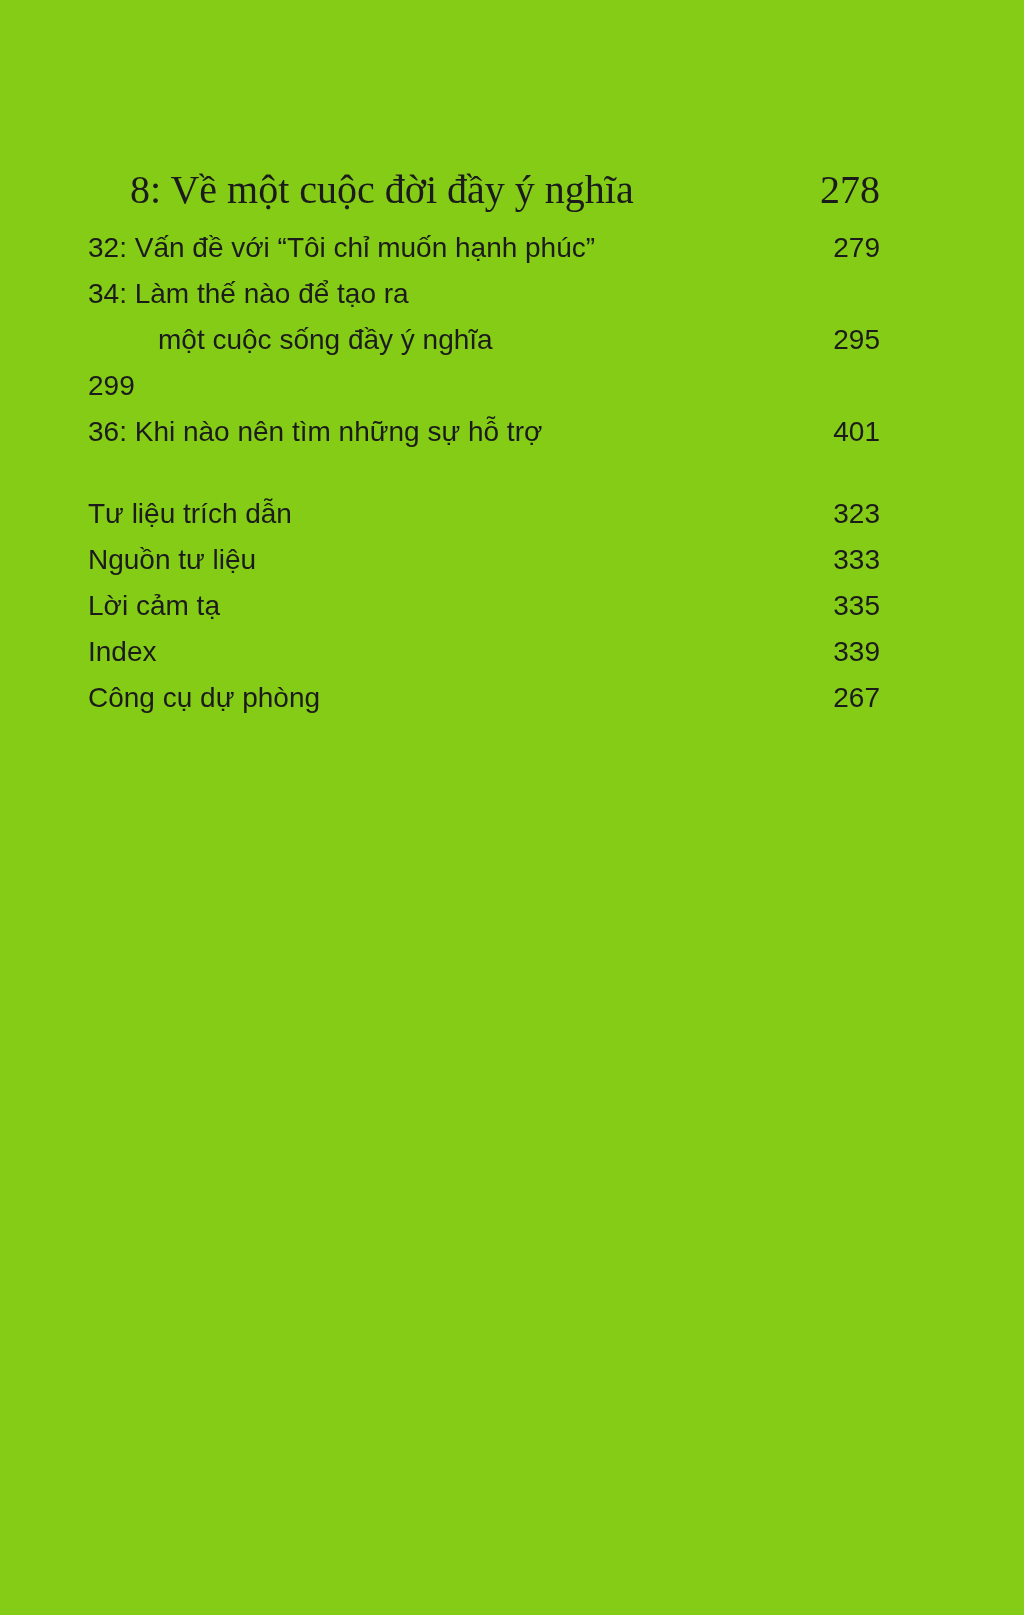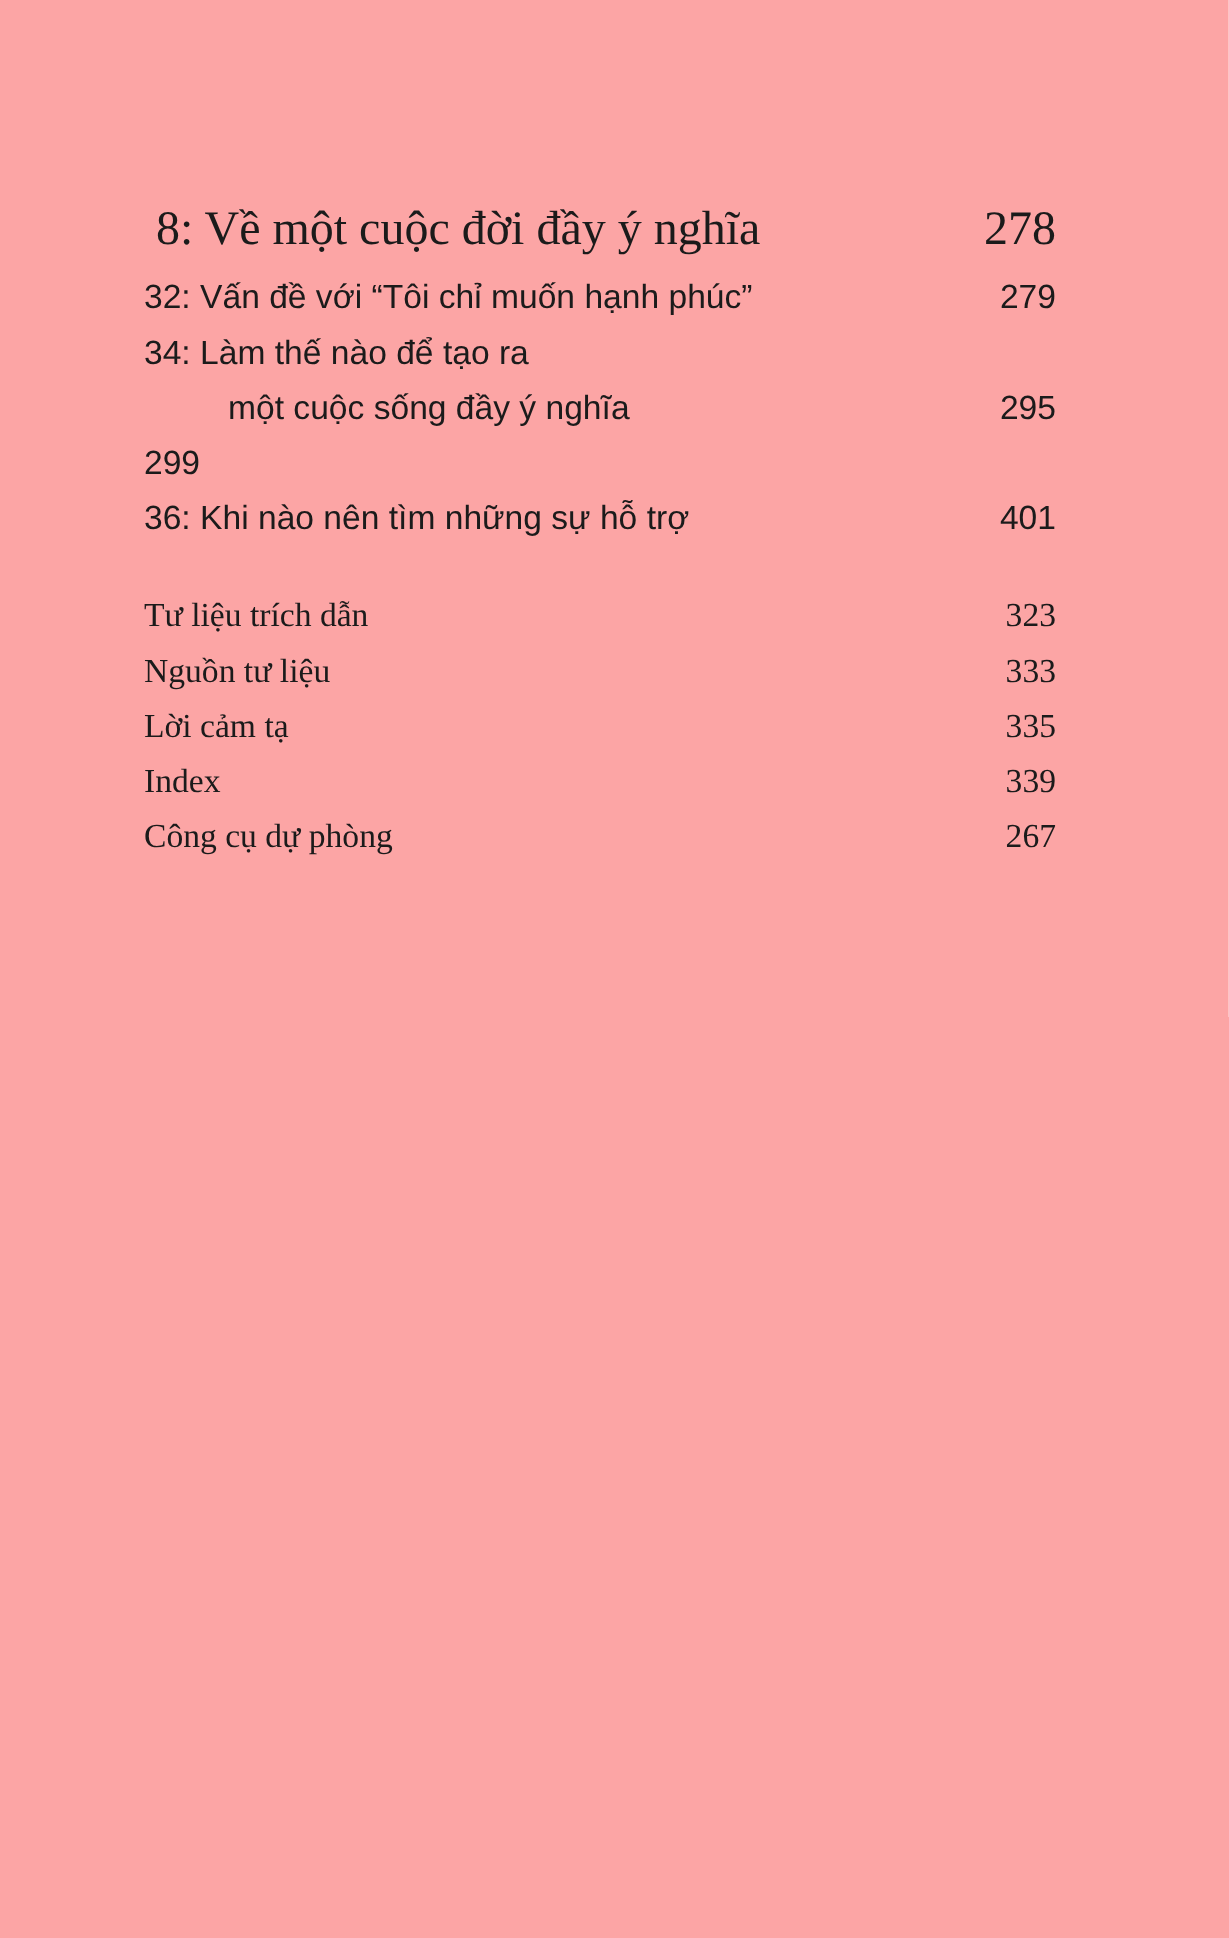--- a/index.html
+++ b/index.html
@@ -4,55 +4,54 @@
 <style>
   html, body {
     margin: 0;
     padding: 0;
     background: #ffffff;
   }
   .page {
     position: relative;
     width: 1024px;
     height: 1615px;
-    background: #fca5a5;
+    background: #84cc16;
     color: #1b1b1b;
     overflow: hidden;
   }
   .chapter-row {
     display: flex;
     justify-content: space-between;
     align-items: baseline;
     margin: 166px 144px 0 130px;
     font-family: "Liberation Serif", "DejaVu Serif", serif;
     font-size: 40px;
     line-height: 48px;
     font-weight: 400;
   }
   .entry-list {
     font-family: "Liberation Sans", "DejaVu Sans", sans-serif;
     font-size: 28px;
-    margin: 11px 144px 0 120px;
+    margin: 11px 144px 0 88px;
   }
   .entry-row {
     display: flex;
     justify-content: space-between;
     align-items: baseline;
     line-height: 46px;
   }
   .entry-row .label { white-space: pre; }
   .entry-row .label.cont {
     padding-left: 70px;
   }
   .entry-row .num {
     text-align: center;
   }
   .back-list {
     margin-top: 36px;
-    font-family: Liberation Serif, serif;
   }
 </style>
 </head>
 <body>
 
 <div class="page">
 
   <div class="chapter-row">
     <span class="label">8: Về một cuộc đời đầy ý nghĩa</span>
     <span class="num">278</span>

